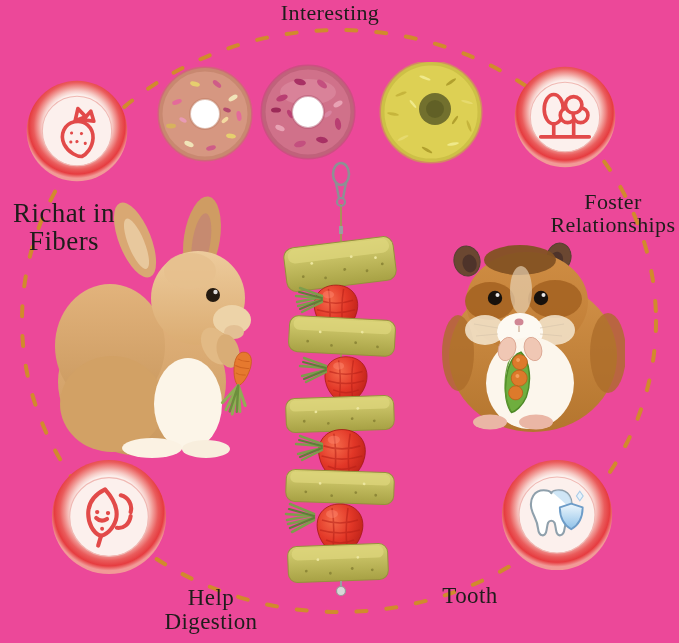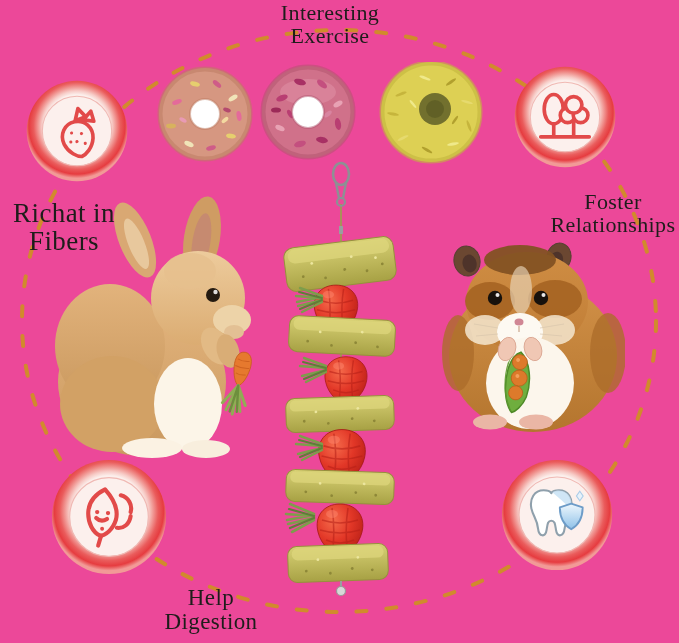--- a/index.html
+++ b/index.html
@@ -71,35 +71,35 @@
       </linearGradient>
     </defs>
   </svg>
 
   <svg class="abs dash" style="left:0;top:0" width="679" height="643" viewBox="0 0 679 643">
     <ellipse cx="339" cy="321" rx="317" ry="291" fill="none" stroke="#d18a2c" stroke-width="4" stroke-dasharray="10 20" stroke-linecap="round"></ellipse>
   </svg>
 
   <div class="label lbl-top">
     <div>Interesting</div>
-    <div>Exercise</div>
   </div>
   <div class="label lbl-left">
     <div>Richat in</div>
     <div>Fibers</div>
   </div>
   <div class="label lbl-right">
     <div>Foster</div>
     <div>Relationships</div>
   </div>
   <div class="label lbl-bl">
     <div>Help</div>
     <div>Digestion</div>
   </div>
   <div class="label lbl-br">
+    <div>Tooth</div>
   </div>
 
   <svg class="abs ring-svg" style="left:25px;top:79px" width="104" height="104" viewBox="0 0 120 120">
     <circle cx="60" cy="60" r="58" fill="url(#ringGrad)"></circle>
     <circle cx="60" cy="60" r="40" fill="#fcf0ed" stroke="#f0b9b4" stroke-width="1.2"></circle>
     <g transform="translate(60,63) rotate(-12)" fill="none" stroke="#e24a49" stroke-width="4.2" stroke-linecap="round" stroke-linejoin="round">
       <path d="M0,-14 C12,-14 20,-3 17,9 C14,20 5,26 0,27 C-5,26 -14,20 -17,9 C-20,-3 -12,-14 0,-14 Z"></path>
       <path d="M1,-15 L7,-28 L14,-17 Z"></path>
       <path d="M10,-14 L21,-22 L22,-10 Z"></path>
       <g fill="#e24a49" stroke="none">

